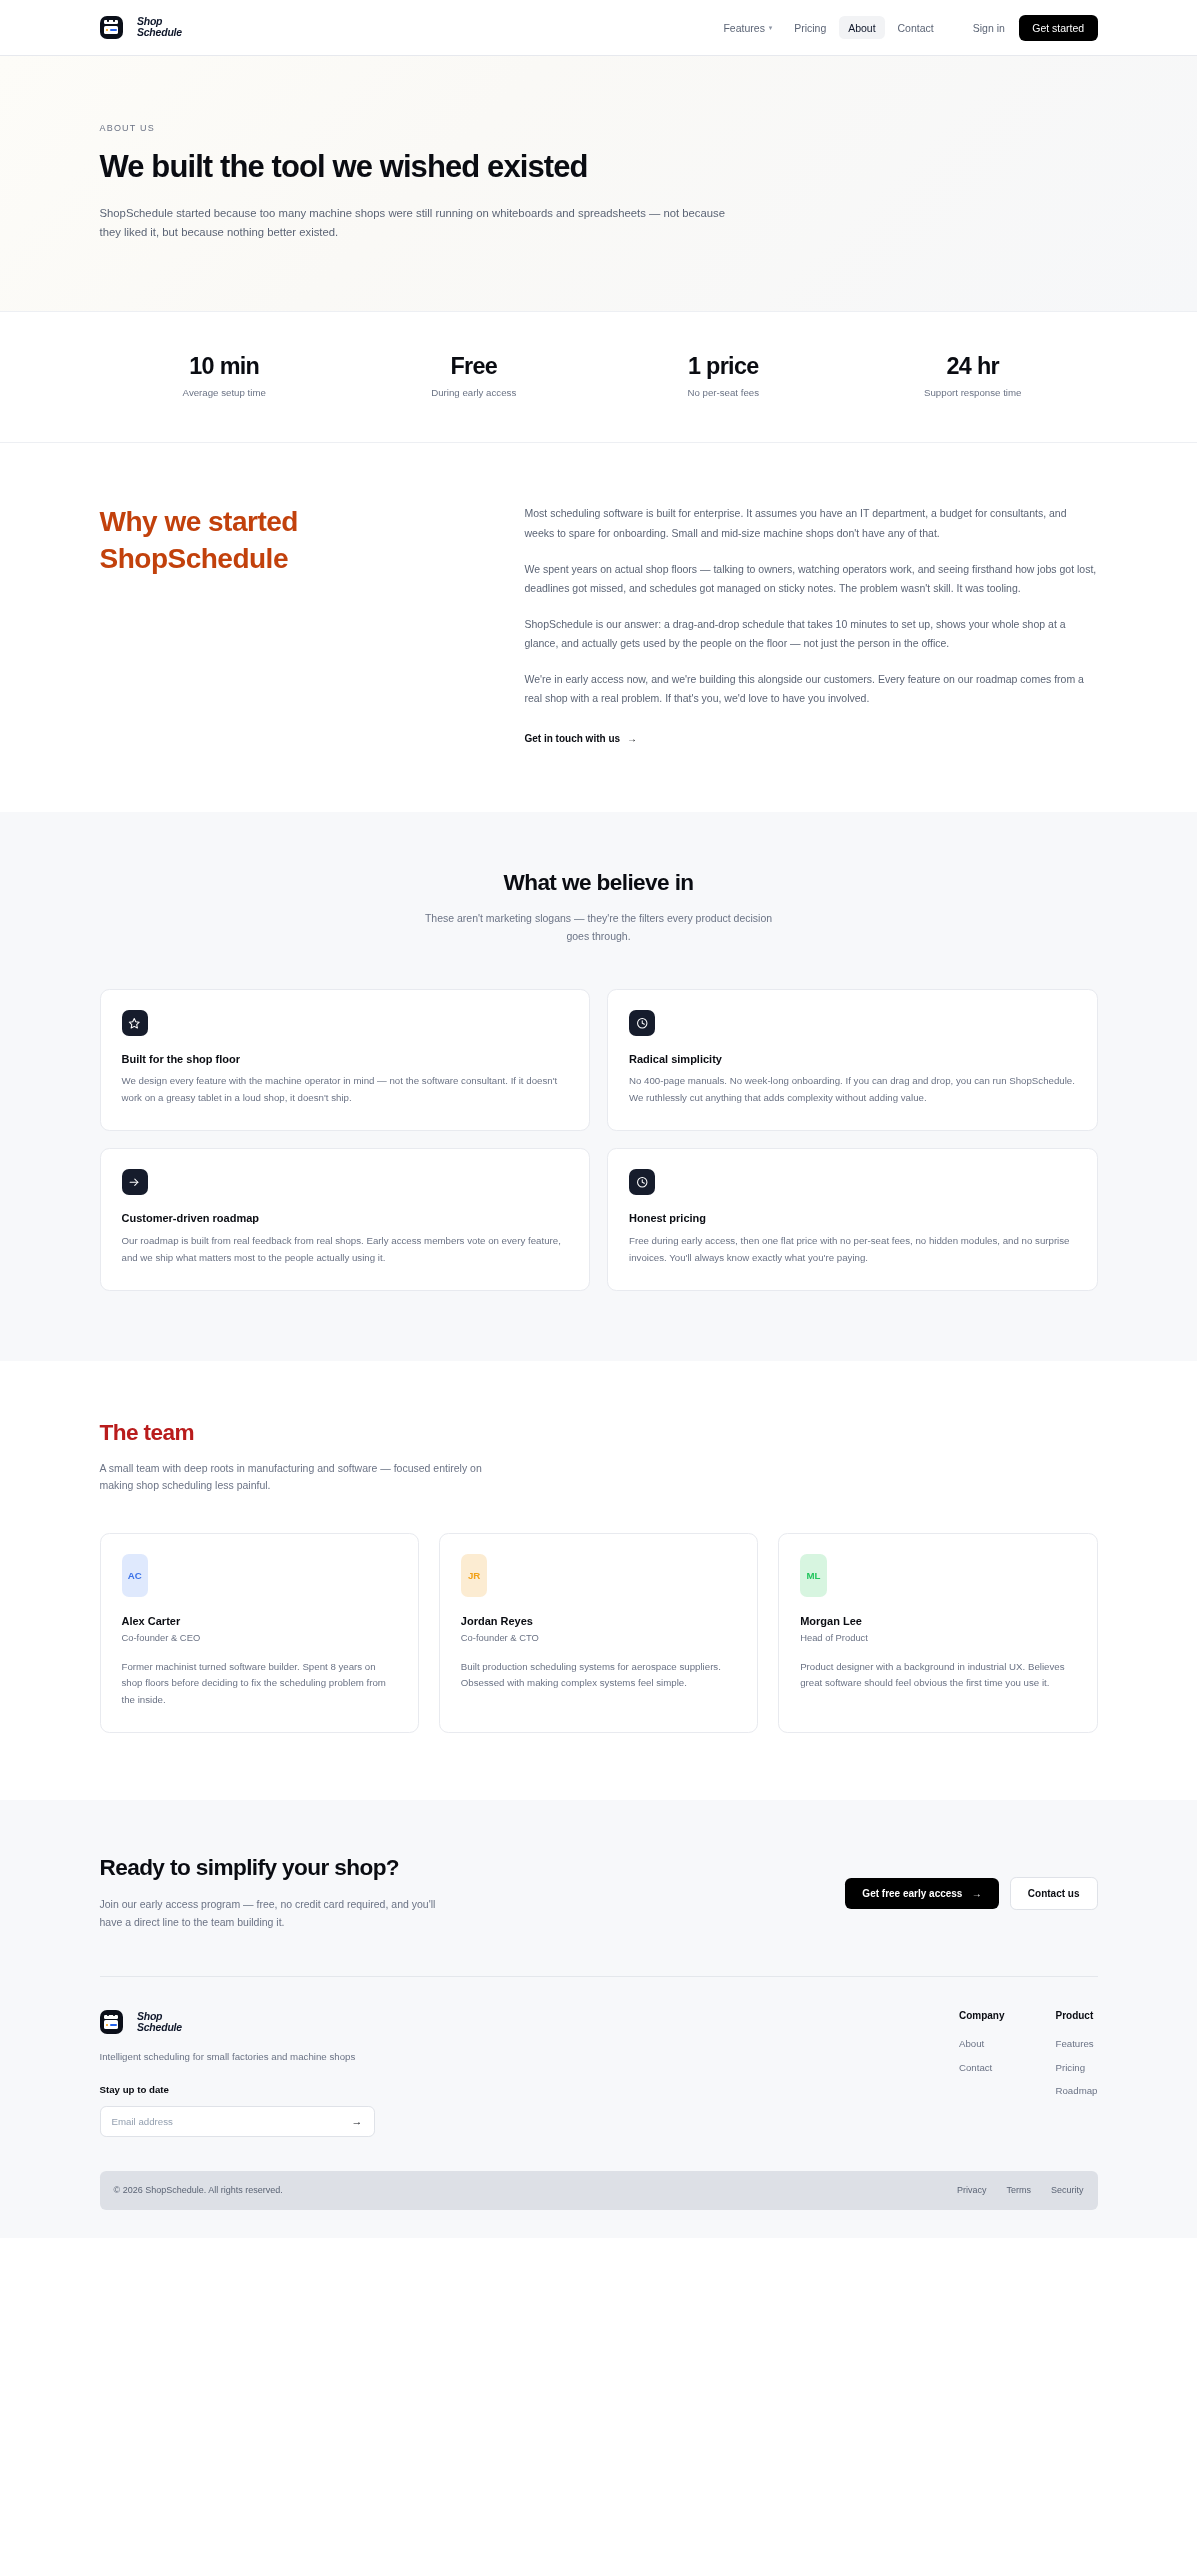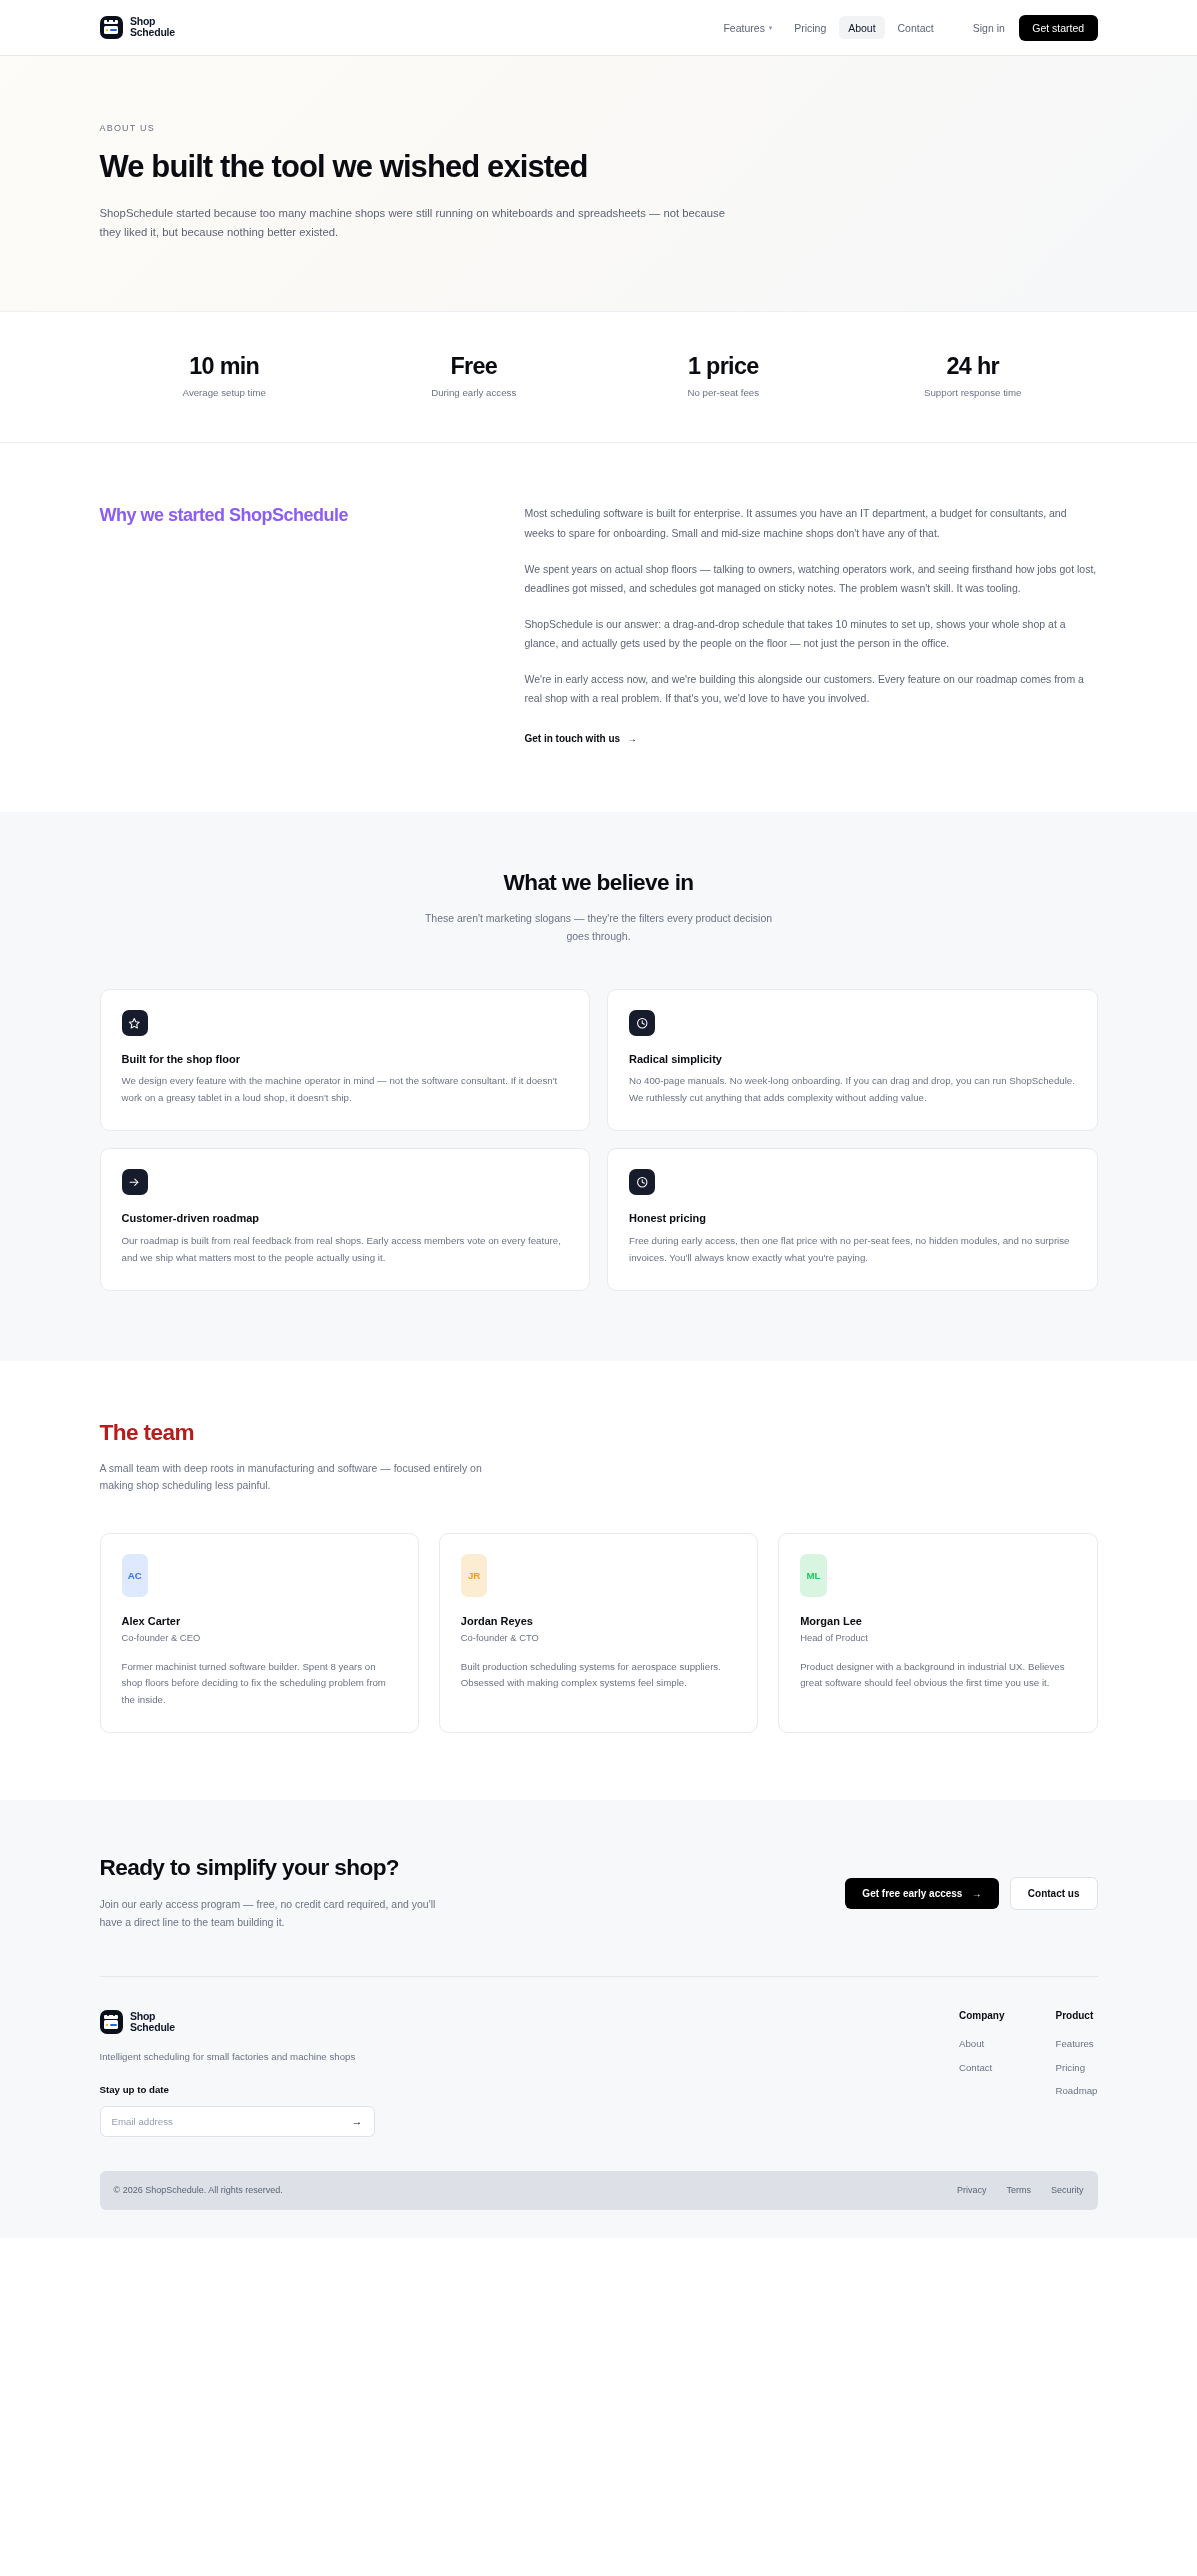--- a/index.html
+++ b/index.html
@@ -13,21 +13,21 @@
   .wrap { width:1197px; margin:0 auto; }
   .inner { width:998px; margin:0 auto; }
 
   
   .nav {
     height:56px; background:#fff;
     border-bottom:0.8px solid #e7e9ee;
     display:flex; align-items:center;
   }
   .nav-in { width:998px; margin:0 auto; display:flex; align-items:center; }
-  .brand { display:flex; align-items:center; gap:7px; }
+  .brand { display:flex; align-items:center; gap:14px;font-style:italic; }
   .brand-mark {
     width:23.4px; height:23.4px; border-radius:7px; background:#0b0f19;
     position:relative; flex:none;
   }
   .brand-mark .hdr {
     position:absolute; left:4.7px; top:4.7px; width:14px; height:3.9px;
     background:#fff; border-radius:1.2px;
   }
   .brand-mark .tick1, .brand-mark .tick2 {
     position:absolute; top:2.3px; width:1.9px; height:3.9px; background:#0b0f19; border-radius:0.8px;
@@ -82,21 +82,21 @@
   .stats { background:#fff; padding:41px 0 44px; border-bottom:0.8px solid #edeff3; }
   .stats-grid { display:grid; grid-template-columns:repeat(4,1fr); }
   .stat { text-align:center; }
   .stat-v { font-size:23.4px; font-weight:700; letter-spacing:-0.7px; color:#0a0c12; }
   .stat-l { margin-top:7px; font-size:9.7px; color:#6b7385; }
 
   
   .story { background:#fff; padding:61px 0 67px; }
   .story-grid { display:grid; grid-template-columns:359px 1fr; gap:66px; }
   .story h2 {
-    font-size:18px; font-weight:700; letter-spacing:-0.5px; line-height:1.3; color:#8b5cf6;
+    font-size:28px; font-weight:700; letter-spacing:-0.5px; line-height:1.3; color:#c2410c;
   }
   .story p { font-size:10.5px; line-height:1.82; color:#5b6475; margin-bottom:17px; }
   .story p:last-of-type { margin-bottom:0; }
   .inline-link {
     display:inline-flex; align-items:center; gap:7px; margin-top:25px;
     font-size:10px; font-weight:600; color:#0a0c12; cursor:pointer;
   }
   .inline-link .arw { font-size:10px; }
 
   

